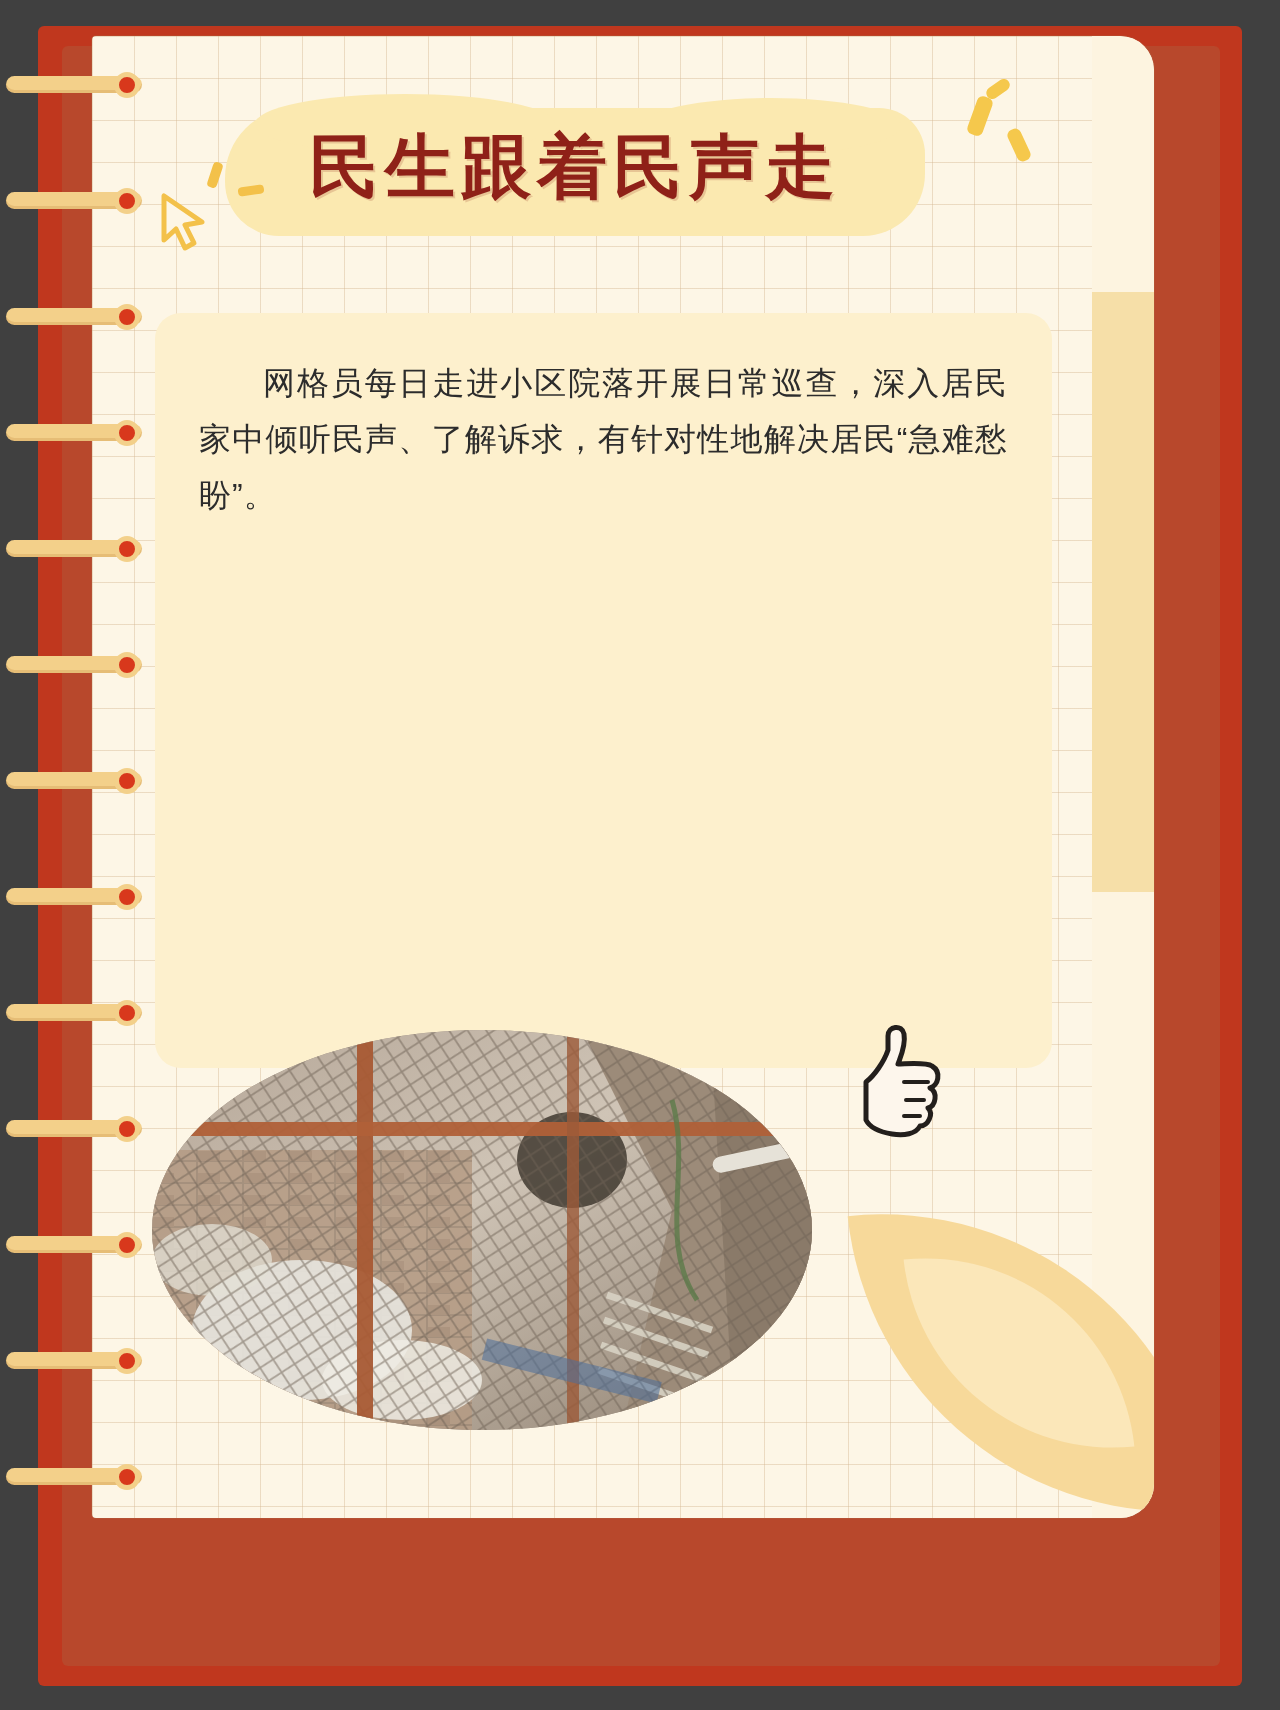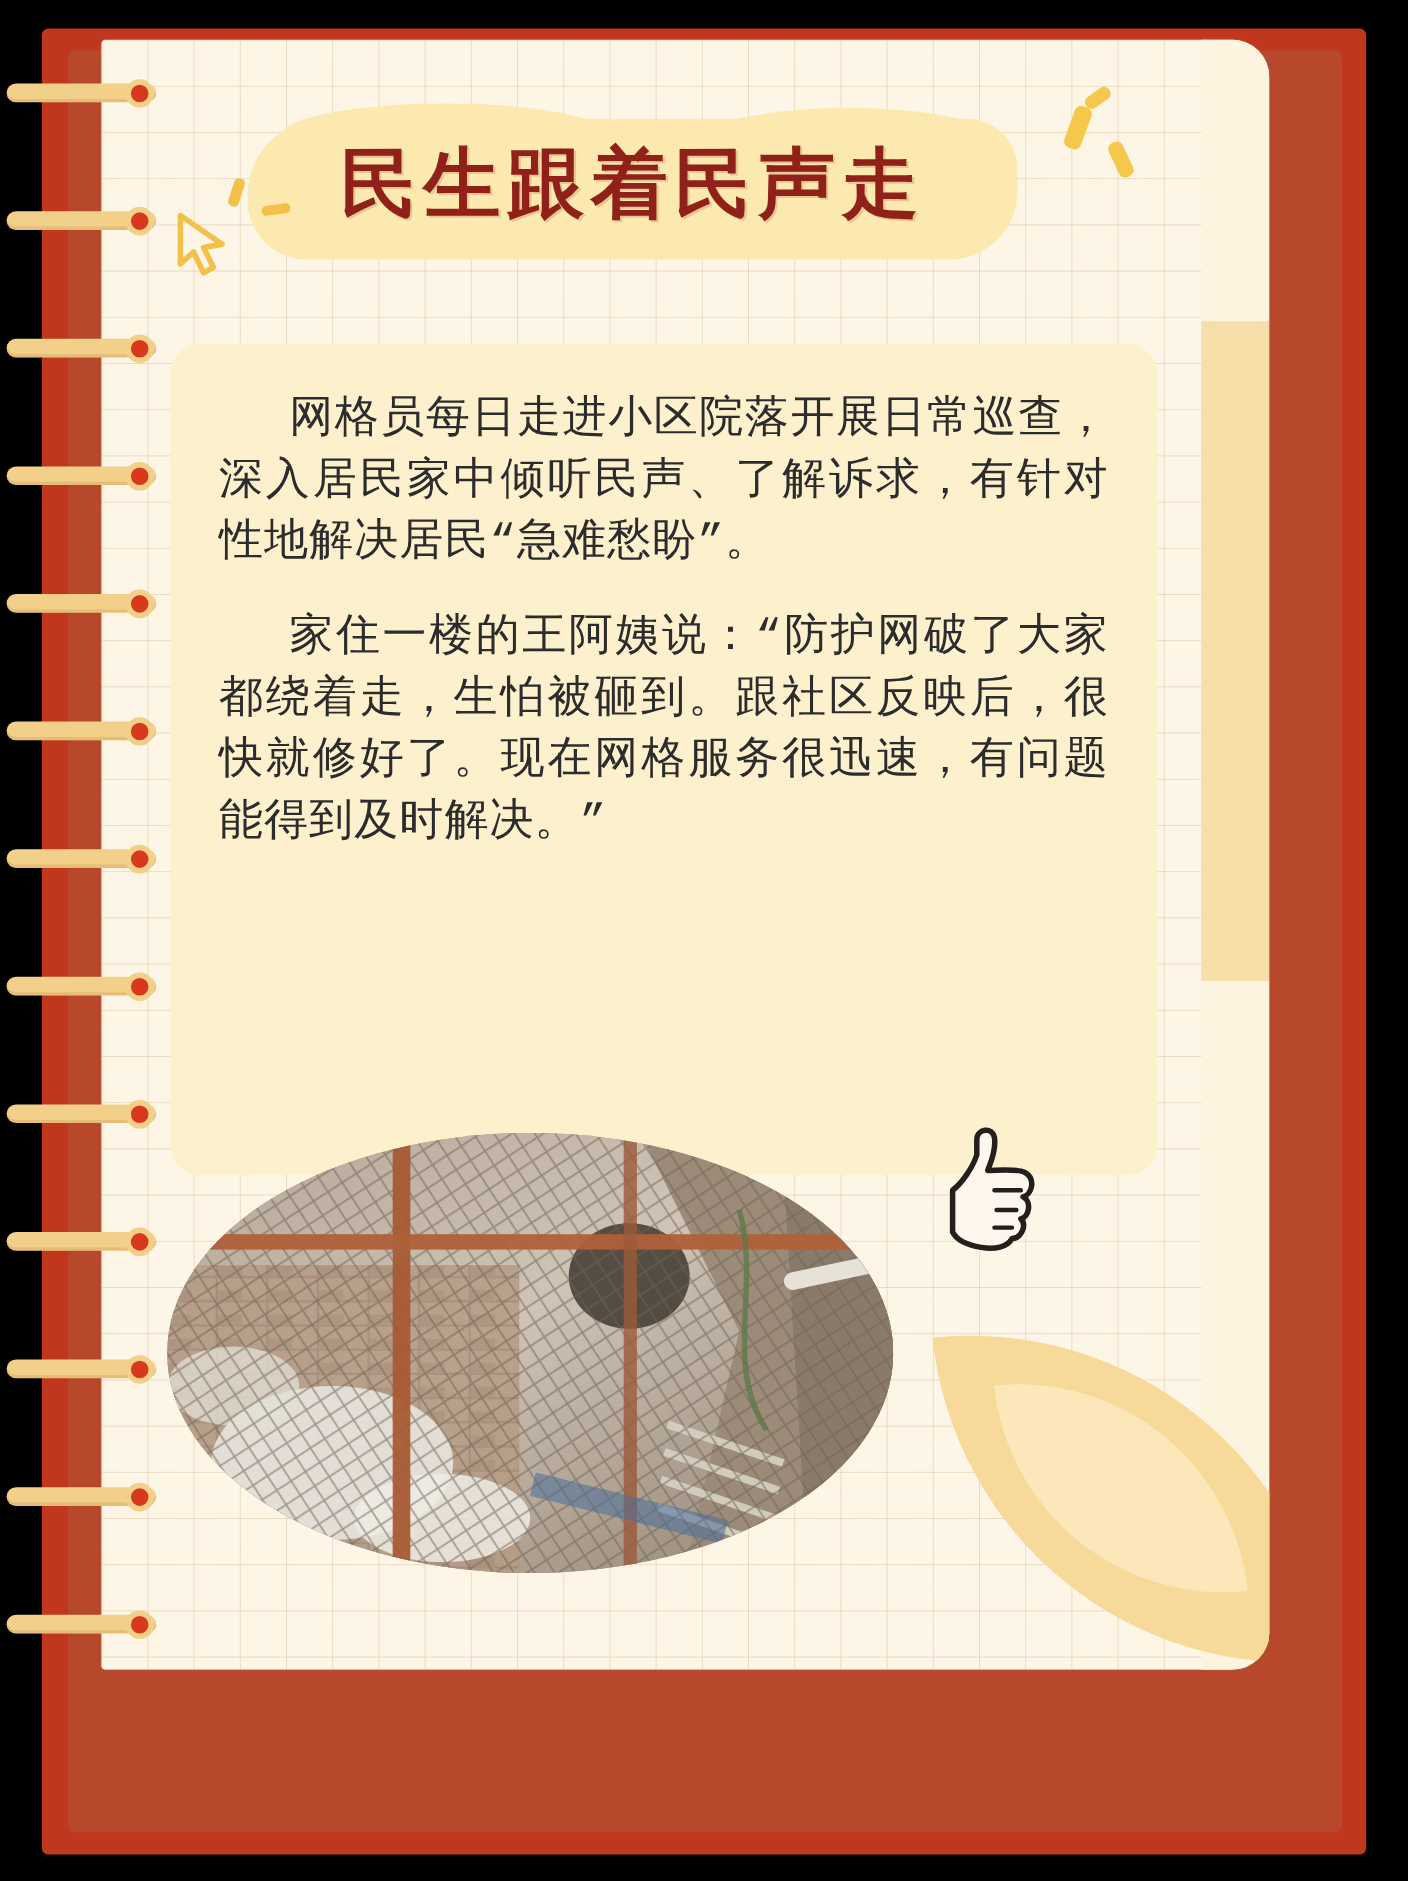--- a/index.html
+++ b/index.html
@@ -12,21 +12,21 @@
     height: 1710px;
     overflow: hidden;
     font-family: "Liberation Sans", sans-serif;
   }
 
   
   .poster {
     position: relative;
     width: 1280px;
     height: 1710px;
-    background: #000000;
+    background: #404040;
     overflow: hidden;
   }
   
   .red-inner {
     position: absolute;
     left: 38px;
     top: 26px;
     width: 1204px;
     height: 1660px;
     background: #c0371e;
@@ -202,22 +202,22 @@
     top: 313px;
     width: 897px;
     height: 755px;
     background: #fdf0cd;
     border-radius: 26px;
   }
   .card-inner {
     padding: 42px 44px 0 44px;
   }
   .para {
-    font-family: Liberation Mono, monospace;
-    font-size: 40px;
+    font-family: Liberation Sans, sans-serif;
+    font-size: 32px;
     line-height: 56px;
     color: #2c2c2c;
     text-indent: 64px;
     margin: 0 0 30px 0;
     letter-spacing: 1px;
     text-align: justify;
   }
 
   
   .photo {
@@ -288,21 +288,20 @@
       <svg width="60" height="66" viewBox="0 0 60 66">
         <path d="M10,8 L10,52 L22,41 L31,60 L40,55 L31,37 L48,34 Z" fill="#fdf6e6" stroke="#f3c14a" stroke-width="5" stroke-linejoin="round"></path>
       </svg>
     </span>
     <span class="spark" style="left:118px; top:126px; width:10px; height:26px; transform:rotate(18deg);"></span>
     <span class="spark" style="left:146px; top:150px; width:26px; height:9px; transform:rotate(-8deg);"></span>
 
     <div class="card" style="left:63px; top:277px;">
       <div class="card-inner">
         <p class="para">网格员每日走进小区院落开展日常巡查，深入居民家中倾听民声、了解诉求，有针对性地解决居民“急难愁盼”。</p>
-        <p class="para">家住一楼的王阿姨说：“防护网破了大家都绕着走，生怕被砸到。跟社区反映后，很快就修好了。现在网格服务很迅速，有问题能得到及时解决。”</p>
       </div>
     </div>
 
     <div class="photo" style="left:60px; top:994px;">
       <svg width="660" height="400" viewBox="0 0 660 400">
         <defs>
           <linearGradient id="gwall" x1="0" y1="0" x2="1" y2="1">
             <stop offset="0%" stop-color="#b4a596"></stop>
             <stop offset="45%" stop-color="#cfc4b6"></stop>
             <stop offset="100%" stop-color="#8d7e6e"></stop>

